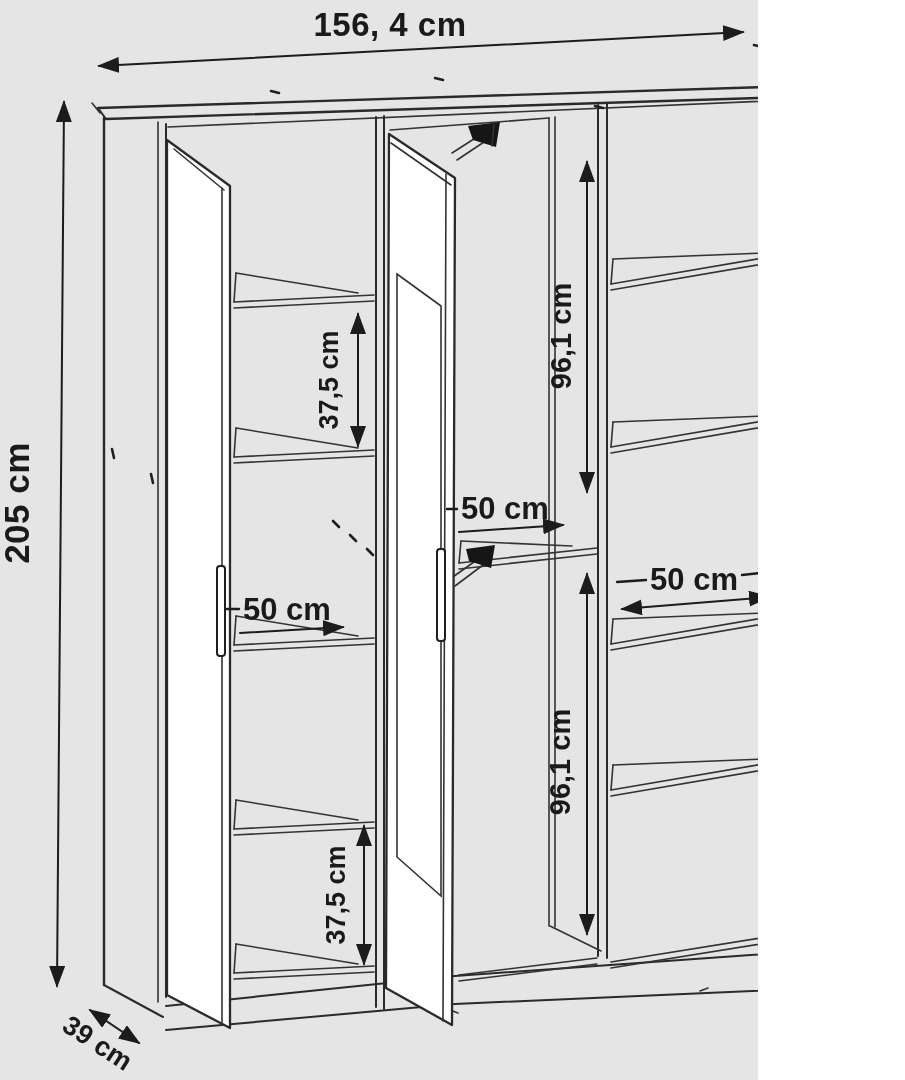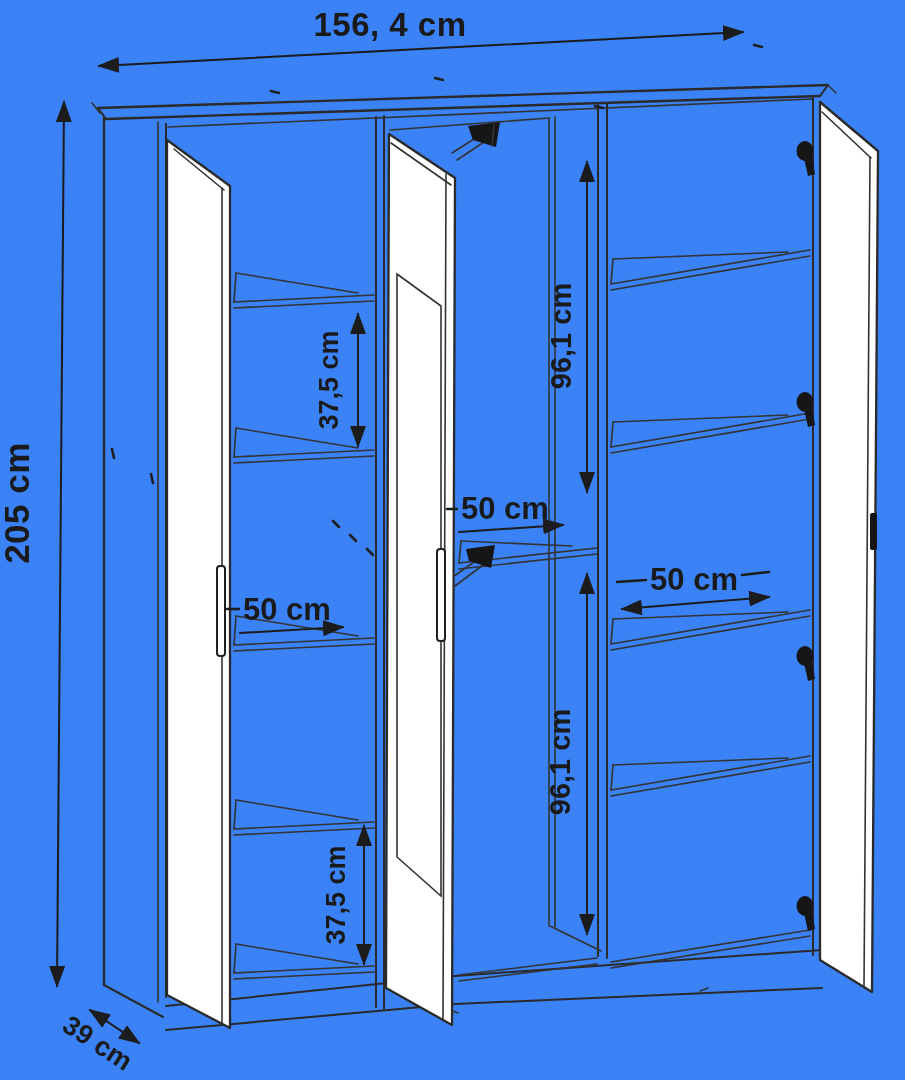--- a/index.html
+++ b/index.html
@@ -1,16 +1,16 @@
 <!DOCTYPE html>
 <html><head>
 <meta charset="utf-8">
 <style>
   html,body{margin:0;padding:0;background:#ffffff;}
-  .canvas{position:relative;width:905px;height:1080px;background:#3b82f6;overflow:hidden;}
+  .canvas{position:relative;width:758px;height:1080px;background:#e5e5e5;overflow:hidden;}
   svg{display:block;}
   .ln  {stroke:#2a2a2a;stroke-width:2;fill:none;stroke-linecap:round;}
   .ln-heavy{stroke:#2a2a2a;stroke-width:2.4;fill:none;stroke-linecap:round;}
   .ln-fine {stroke:#333333;stroke-width:1.6;fill:none;stroke-linecap:round;}
   .door{fill:#ffffff;stroke:#2a2a2a;stroke-width:2.3;stroke-linejoin:round;}
   .hw  {fill:#161616;stroke:none;}
   .handle{fill:#ffffff;stroke:#1f1f1f;stroke-width:2;}
   .dim {stroke:#1c1c1c;stroke-width:2;fill:none;stroke-linecap:round;}
   .tick{stroke:#1c1c1c;stroke-width:2.4;fill:none;stroke-linecap:round;}
   .mark{stroke:#1f1f1f;stroke-width:2.6;fill:none;stroke-linecap:round;}

